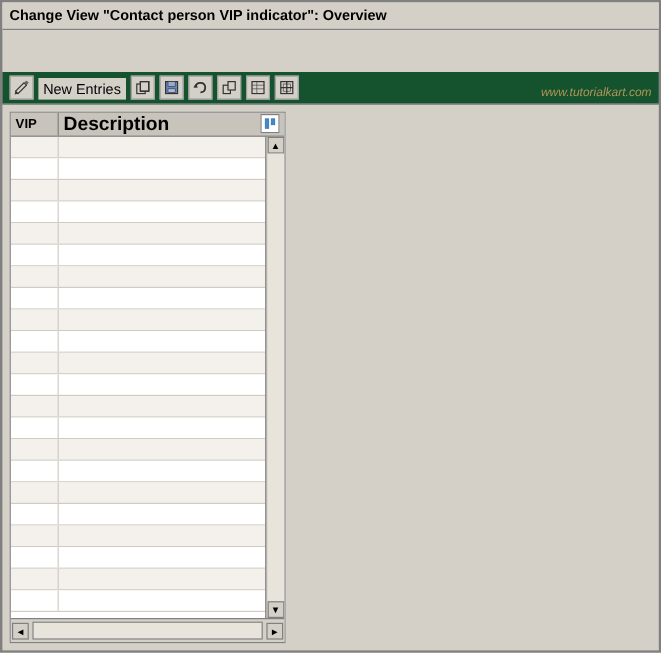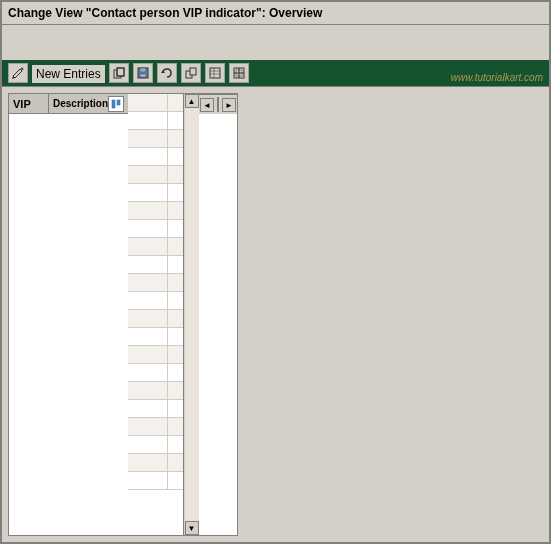--- a/index.html
+++ b/index.html
@@ -57,21 +57,21 @@
       padding: 6px;
       gap: 6px;
       overflow: hidden;
     }
     .table-container {
       width: 230px;
       height: 100%;
       background: #fff;
       border: 1px solid #808080;
       display: flex;
-      flex-direction: row;
+      flex-direction: column;
       overflow: hidden;
     }
     .table-header {
       display: flex;
       background: #c8c4bc;
       border-bottom: 1px solid #808080;
       height: 20px;
       align-items: center;
     }
     .col-vip {
@@ -81,23 +81,22 @@
       font-size: 11px;
       border-right: 1px solid #808080;
       height: 100%;
       display: flex;
       align-items: center;
     }
     .col-desc {
       flex: 1;
       padding: 2px 4px;
       font-weight: bold;
-      font-size: 10px;
-      display: flex;
-      align-items: center;
+      font-size: 16px;
+      display: flex;
       justify-content: space-between;
     }
     .col-icon {
       width: 16px;
       height: 16px;
       border: 1px solid #808080;
       background: #fff;
       display: flex;
       align-items: center;
       justify-content: center;

